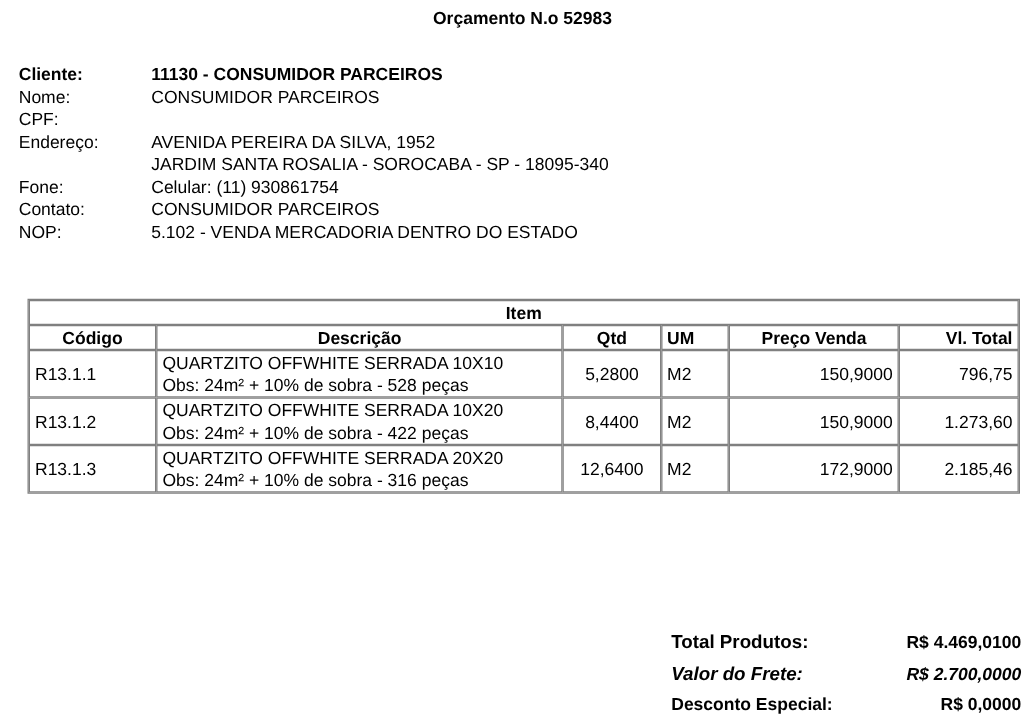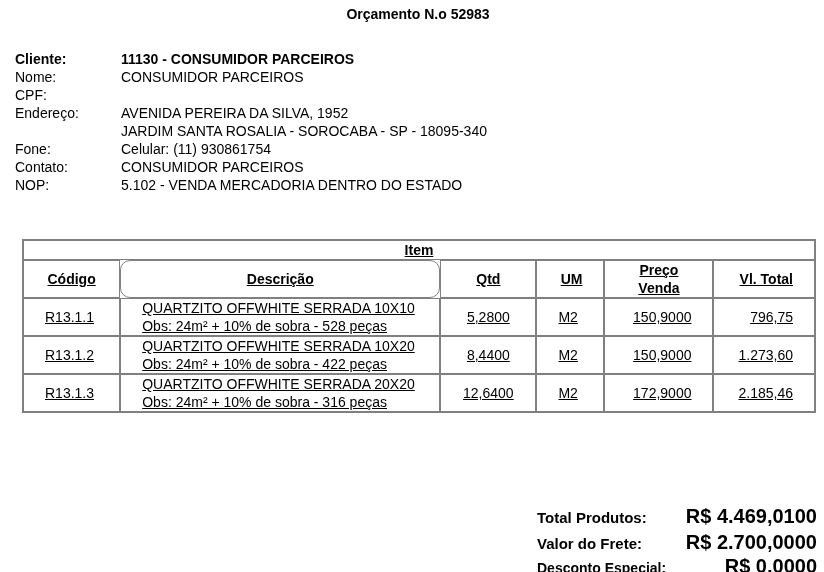--- a/index.html
+++ b/index.html
@@ -17,40 +17,40 @@
   .info-value { }
   .bold { font-weight: bold; }
 
   table.items {
     position: absolute; left: 22px; top: 239px; width: 794px;
     border-collapse: separate; border-spacing: 0;
     border: 1px solid #808080;
     font-size: 14px;
   }
   table.items td, table.items th {
-    border: 1px solid #808080; padding: 0 21px; line-height: 18px; text-decoration: underline;
+    border: 1px solid #808080; padding: 0 4px; line-height: 18px;
   }
   table.items th { font-weight: bold; text-align: center; height: 18px; }
   table.items td { height: 35px; }
   .c-code { width: 89px; text-align: left; margin-left: 12px; }
   .c-desc { width: 306px; text-align: left; }
   .c-qtd { width: 66px; text-align: center; }
   .c-um { width: 43px; text-align: left; }
   .c-price { width: 122px; text-align: right; }
   .c-total { width: 83px; text-align: right; }
-  th.c-desc { text-align: left; border-radius: 10px; }
+  th.c-desc { text-align: left; }
   .desc-line { display: block; white-space: nowrap; }
 
   .totals { position: absolute; left: 537px; top: 466px; width: 280px; margin-top: 39px; }
   .tot-row { display: flex; justify-content: space-between; align-items: baseline; font-weight: bold; }
   .tot-row.r1 { height: 26px; font-size: 15px; }
-  .tot-row.r2 { height: 24px; font-size: 15px; }
+  .tot-row.r2 { height: 24px; font-size: 15px; font-style: italic; }
   .tot-row.r3 { height: 24px; font-size: 14px; }
   .tot-row.r4 { height: 30px; font-size: 20px; }
-  .tot-row .amt { font-size: 20px; }
+  .tot-row .amt { font-size: 14px; }
   .tot-row.r3 .lbl { font-weight: bold; }
 </style>
 </head>
 <body>
 
 <div class="title">Orçamento N.o 52983</div>
 
 <div class="info">
   <div class="info-row bold">
     <span class="info-label">Cliente:</span>
@@ -88,21 +88,21 @@
 
 <table class="items">
   <tbody>
       <tr>
     <th colspan="6">Item</th>
   </tr>
   <tr>
     <th class="c-code">Código</th>
     <th class="c-desc">Descrição</th>
     <th class="c-qtd">Qtd</th>
-    <th class="c-um" style="text-align:right">UM</th>
+    <th class="c-um" style="text-align:left">UM</th>
     <th class="c-price" style="text-align:center">Preço Venda</th>
     <th class="c-total" style="text-align:right">Vl. Total</th>
   </tr>
   <tr>
     <td class="c-code">R13.1.1</td>
     <td class="c-desc">
       <span class="desc-line">QUARTZITO OFFWHITE SERRADA 10X10</span>
       <span class="desc-line">Obs: 24m² + 10% de sobra - 528 peças</span>
     </td>
     <td class="c-qtd">5,2800</td>

